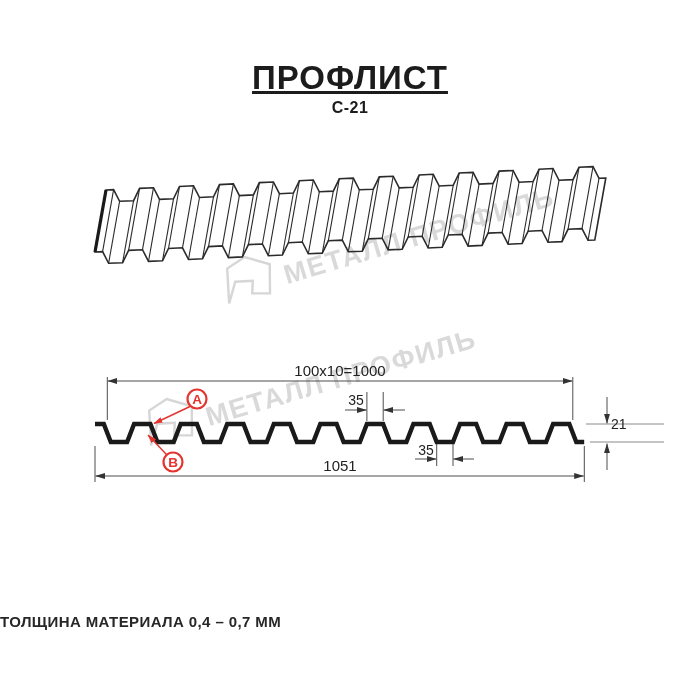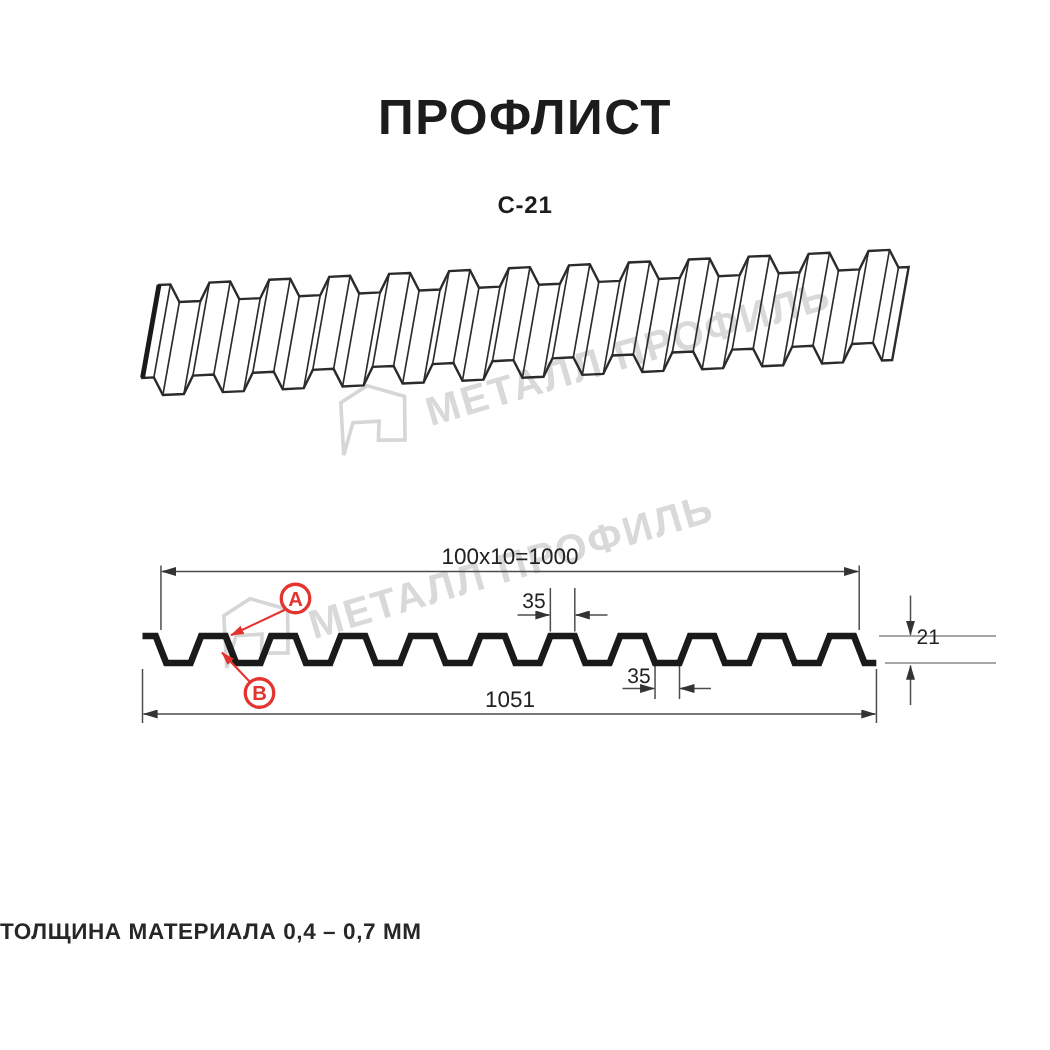--- a/index.html
+++ b/index.html
@@ -1,21 +1,21 @@
 <!DOCTYPE html>
 <html><head>
 <meta charset="utf-8">
 <style>
   html,body{margin:0;padding:0;background:#ffffff;}
   .canvas{position:relative;width:700px;height:700px;background:#fff;overflow:hidden;
           font-family:"Liberation Sans", sans-serif;}
   .title{position:absolute;left:0;right:0;top:59px;text-align:center;
-         font-size:33px;font-weight:800;letter-spacing:1px;color:#1c1c1c;}
+         font-size:33px;font-weight:800;letter-spacing:1px;color:#1c1c1c;text-decoration:underline;}
   .subtitle{position:absolute;left:0;right:0;top:99px;text-align:center;
-            font-size:16px;font-weight:700;letter-spacing:.5px;color:#1c1c1c;margin-top:30px;}
+            font-size:16px;font-weight:700;letter-spacing:.5px;color:#1c1c1c;}
   .footer{position:absolute;left:0;right:0;top:613px;
           font-size:15px;font-weight:700;letter-spacing:.4px;color:#272727;}
   svg{position:absolute;left:0;top:0;font-family:"Liberation Sans", sans-serif;}
   .dimtxt{font-size:15px;fill:#222;}
   .dimtxt-s{font-size:14px;fill:#222;}
   .wmtxt{font-size:27px;font-weight:bold;fill:#d9d9d9;letter-spacing:1.5px;}
   .redlbl{font-size:13.5px;font-weight:bold;fill:#e3342f;}
 </style>
 </head>
 <body>

